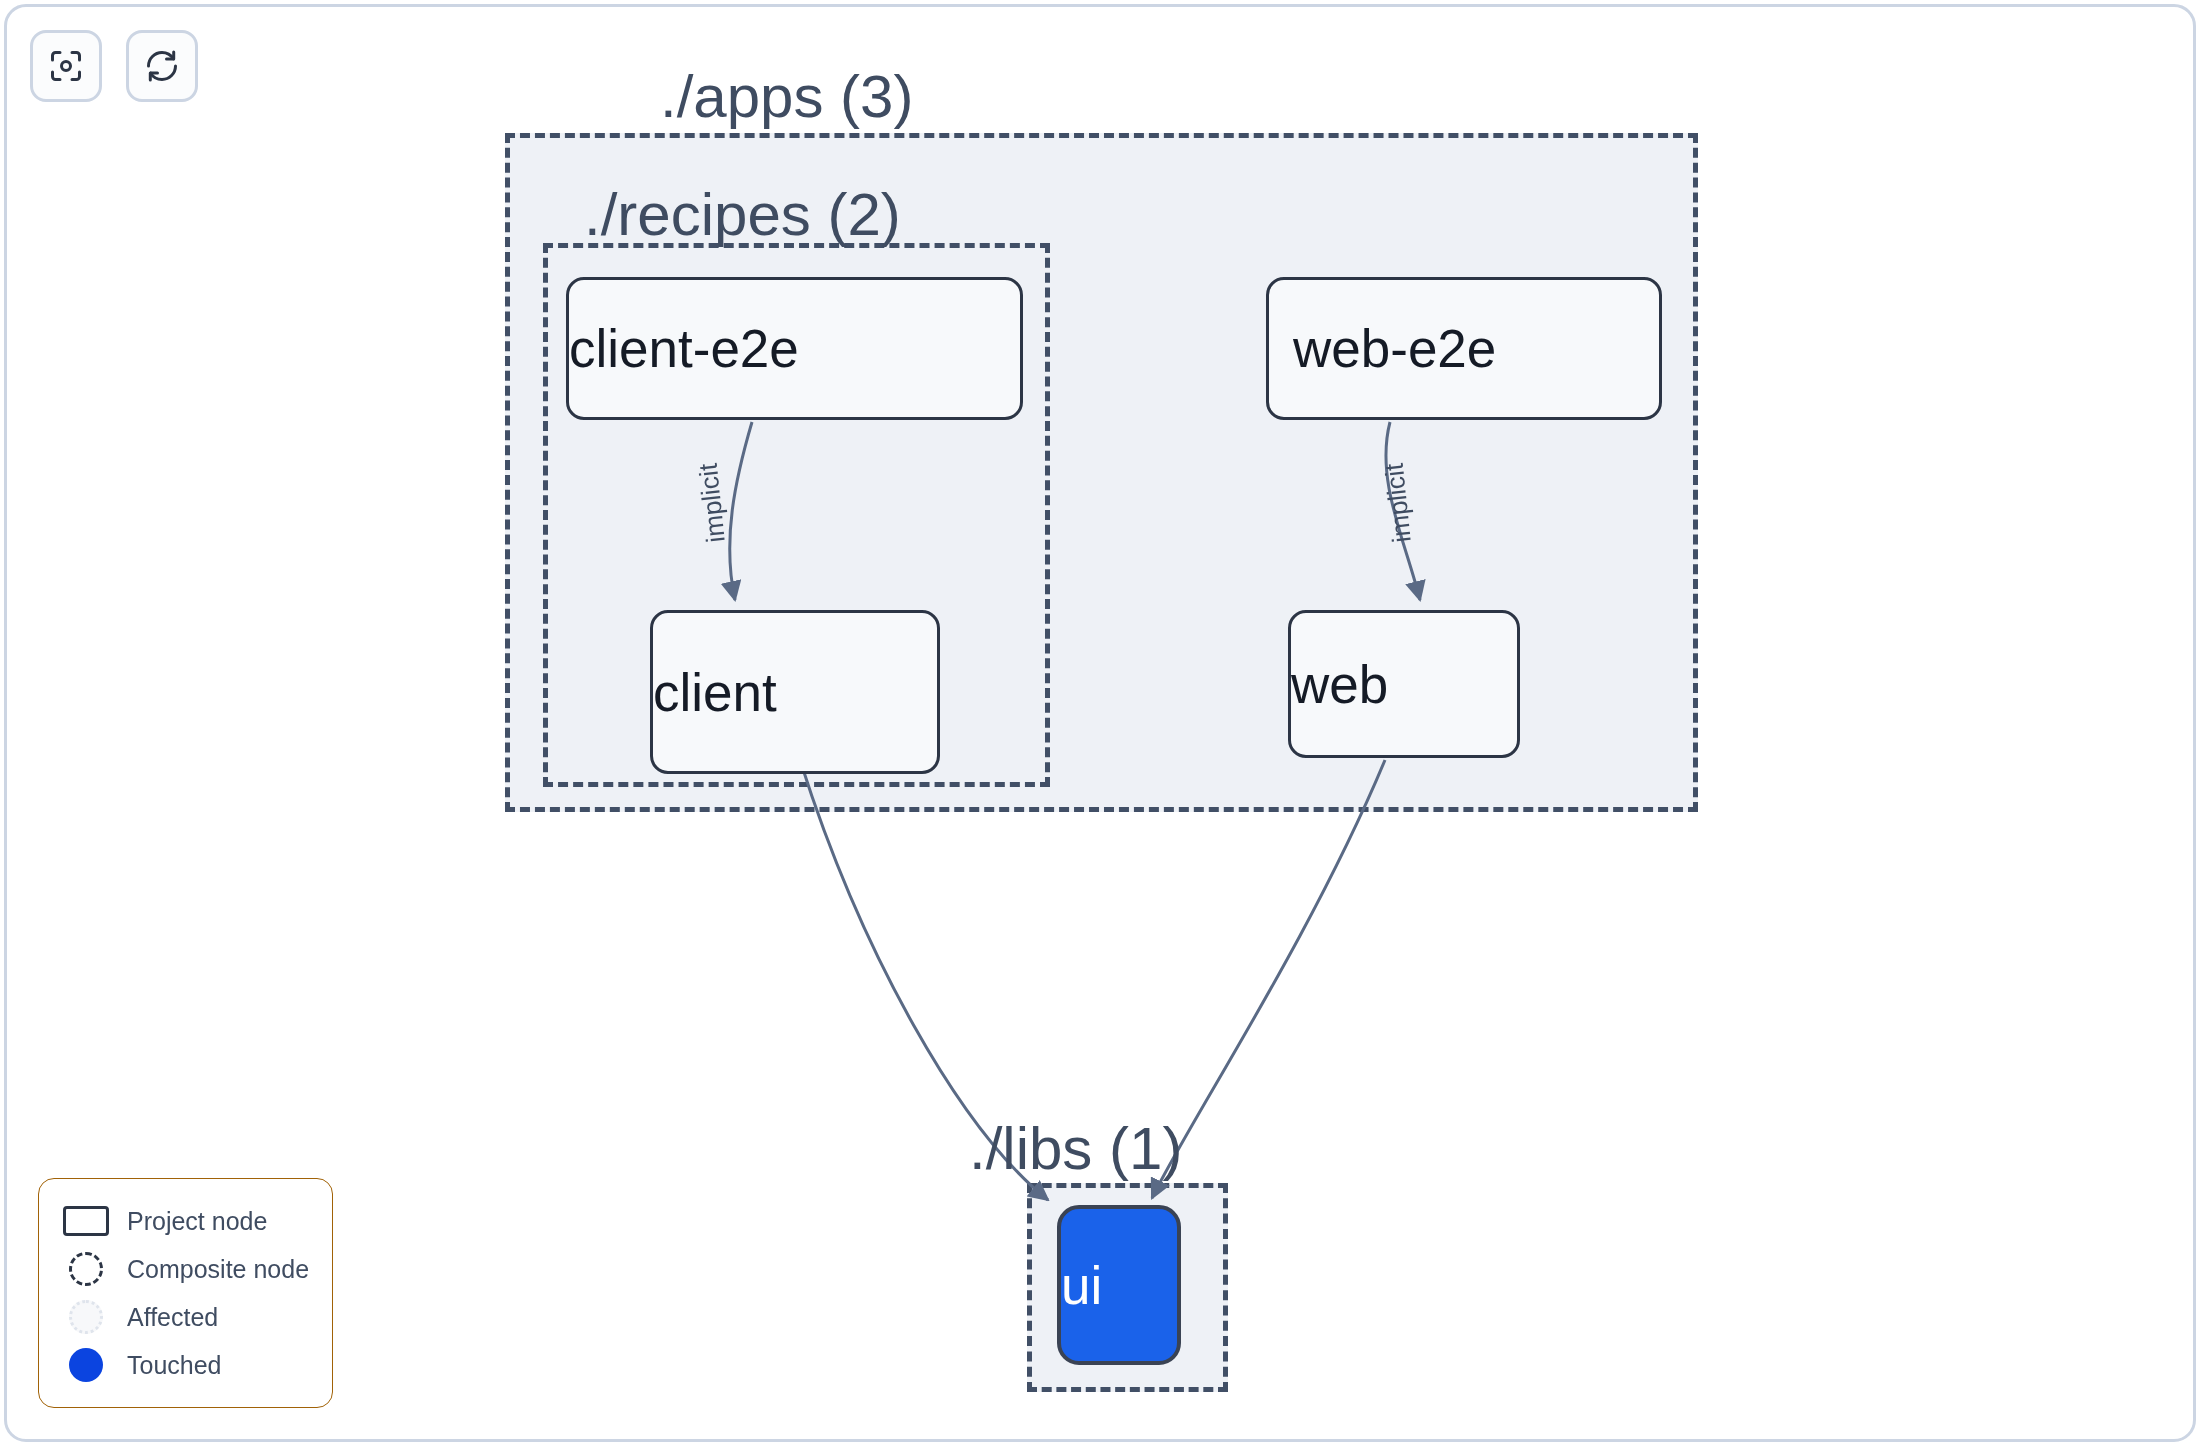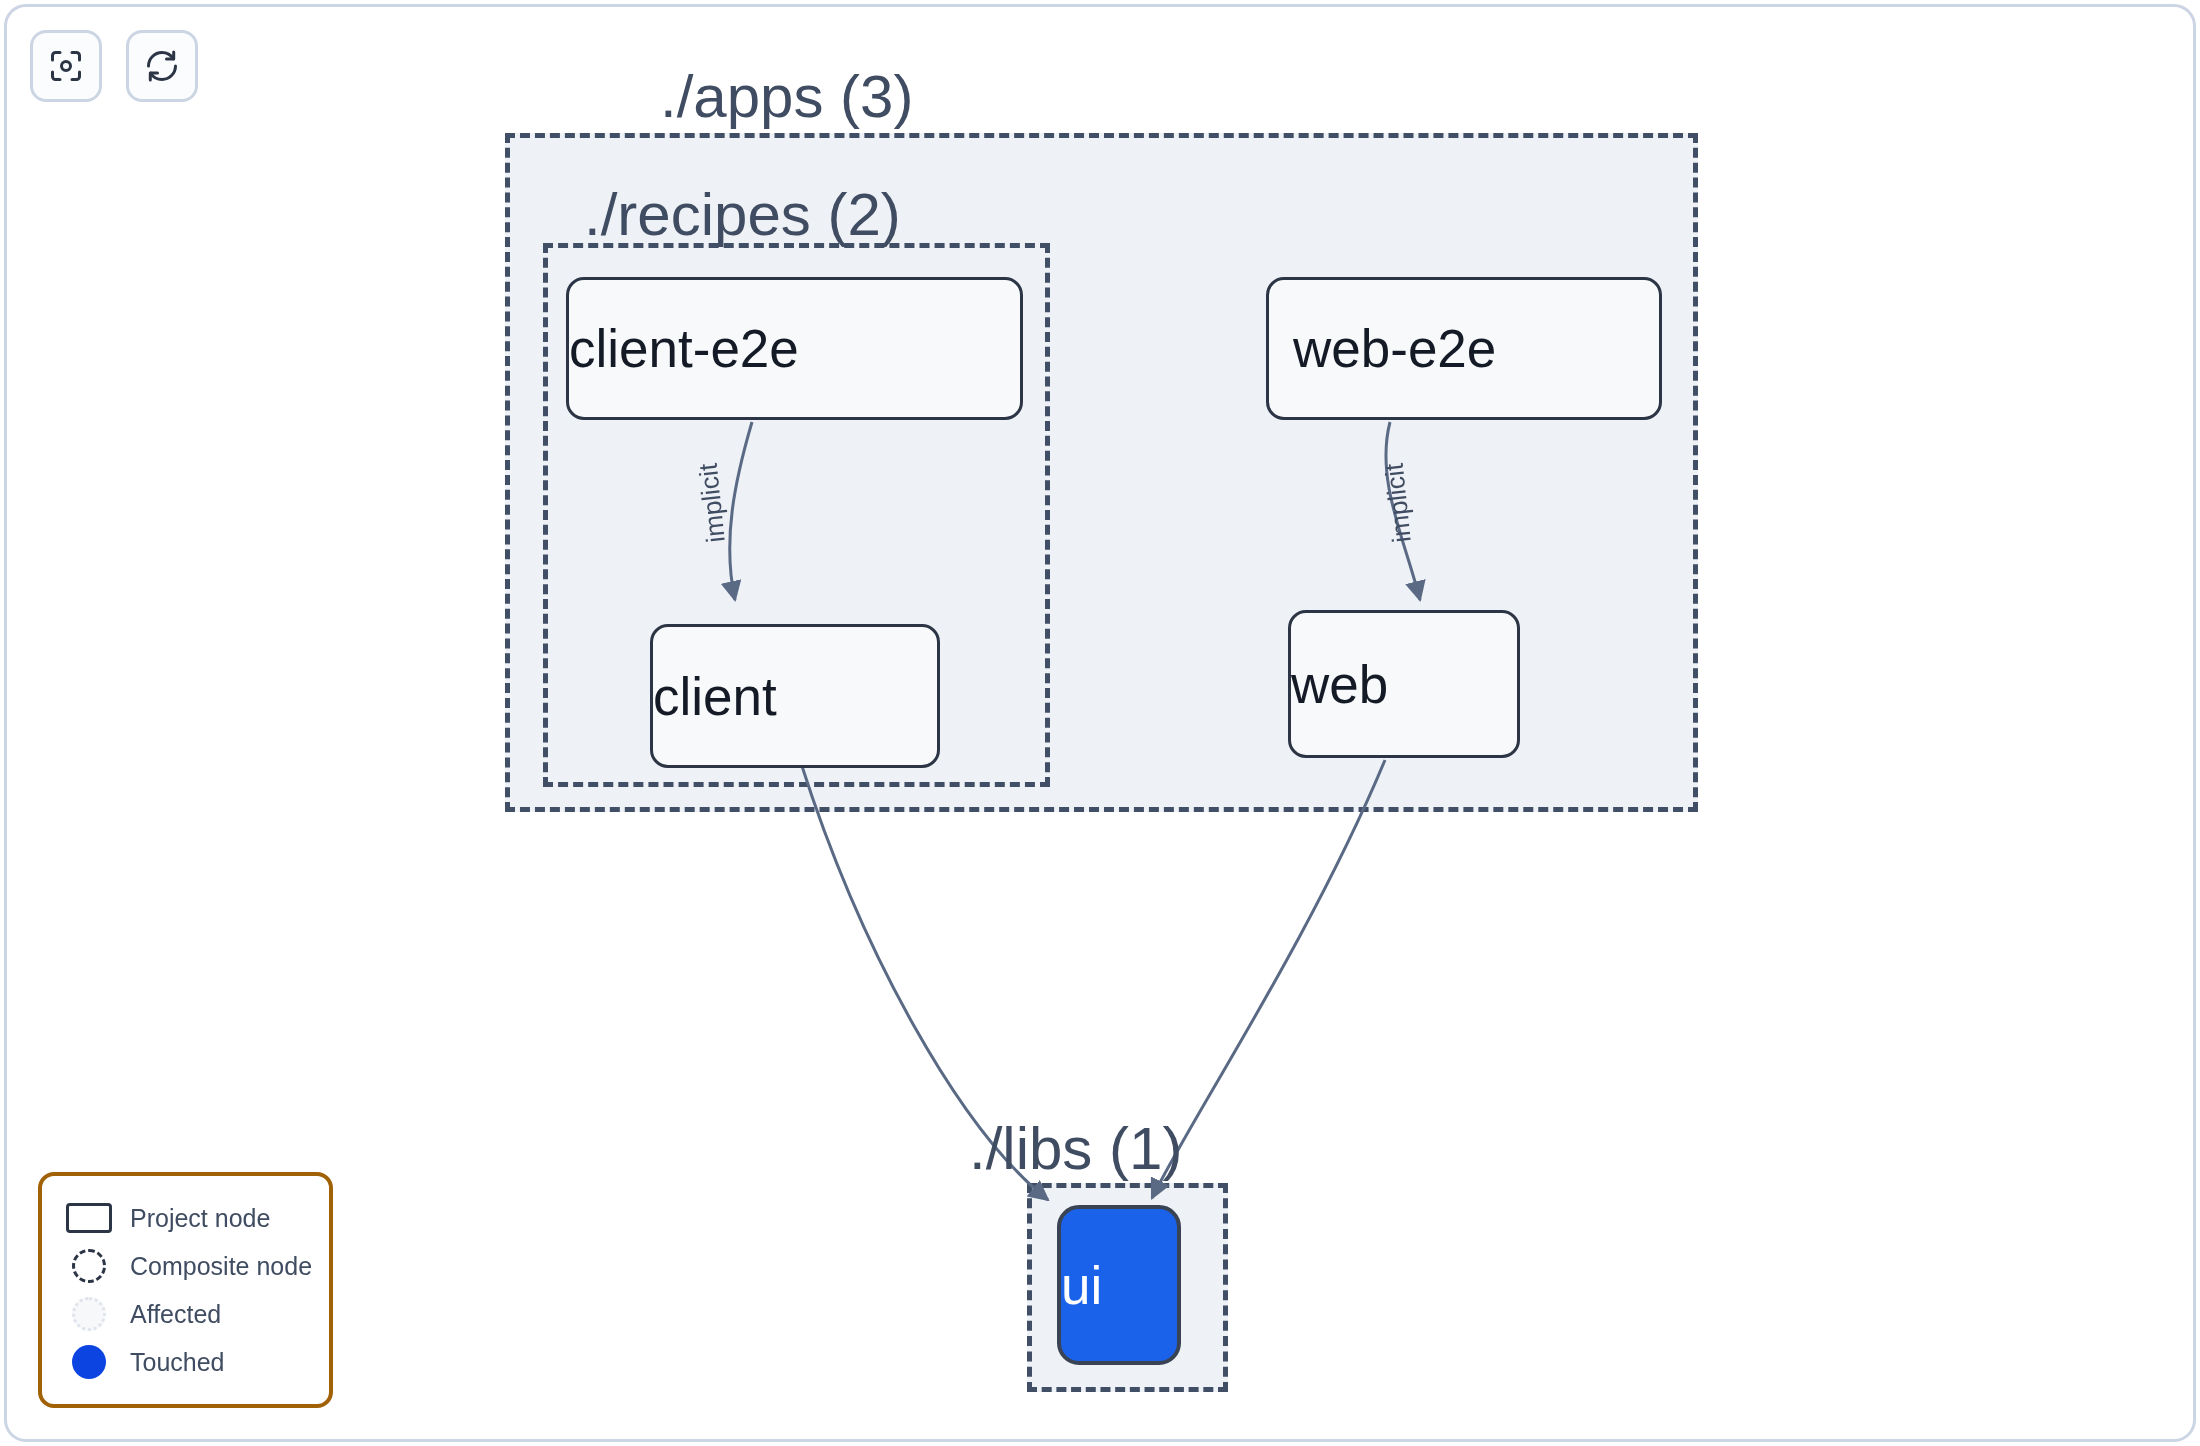--- a/index.html
+++ b/index.html
@@ -105,21 +105,21 @@
     transform-origin: center center;
     z-index: 28;
   }
 
   
   #legend {
     position: absolute;
     left: 38px; bottom: 38px;
     width: 295px;
     background: #ffffff;
-    border: 4px solid #a16207;
+    border: 1px solid #a16207;
     border-radius: 16px;
     padding: 18px 20px;
     z-index: 40;
   }
   .legend-row {
     display: flex;
     align-items: center;
     height: 48px;
   }
   .legend-swatch {
@@ -213,21 +213,21 @@
     <path d="M 1385 760 C 1310 940, 1190 1120, 1152 1198" fill="none" stroke="#5a6a85" stroke-width="3" marker-end="url(#arrow)"></path>
   </svg>
 
   <div id="nodes-layer">
       <div class="node" style="left: 566px; top: 277px; width: 457px; height: 143px;">
         <span>client-e2e</span>
       </div>
       <div class="node" style="left: 1266px; top: 277px; width: 396px; height: 143px; padding-left: 24px;">
         <span>web-e2e</span>
       </div>
-      <div class="node" style="left: 650px; top: 610px; width: 290px; height: 144px; margin-top: 14px;">
+      <div class="node" style="left: 650px; top: 610px; width: 290px; height: 164px;">
         <span>client</span>
       </div>
       <div class="node" style="left: 1288px; top: 610px; width: 232px; height: 148px;">
         <span>web</span>
       </div>
       <div class="node touched" style="left: 1057px; top: 1205px; width: 124px; height: 160px;">
         <span>ui</span>
       </div>
     </div>
 

